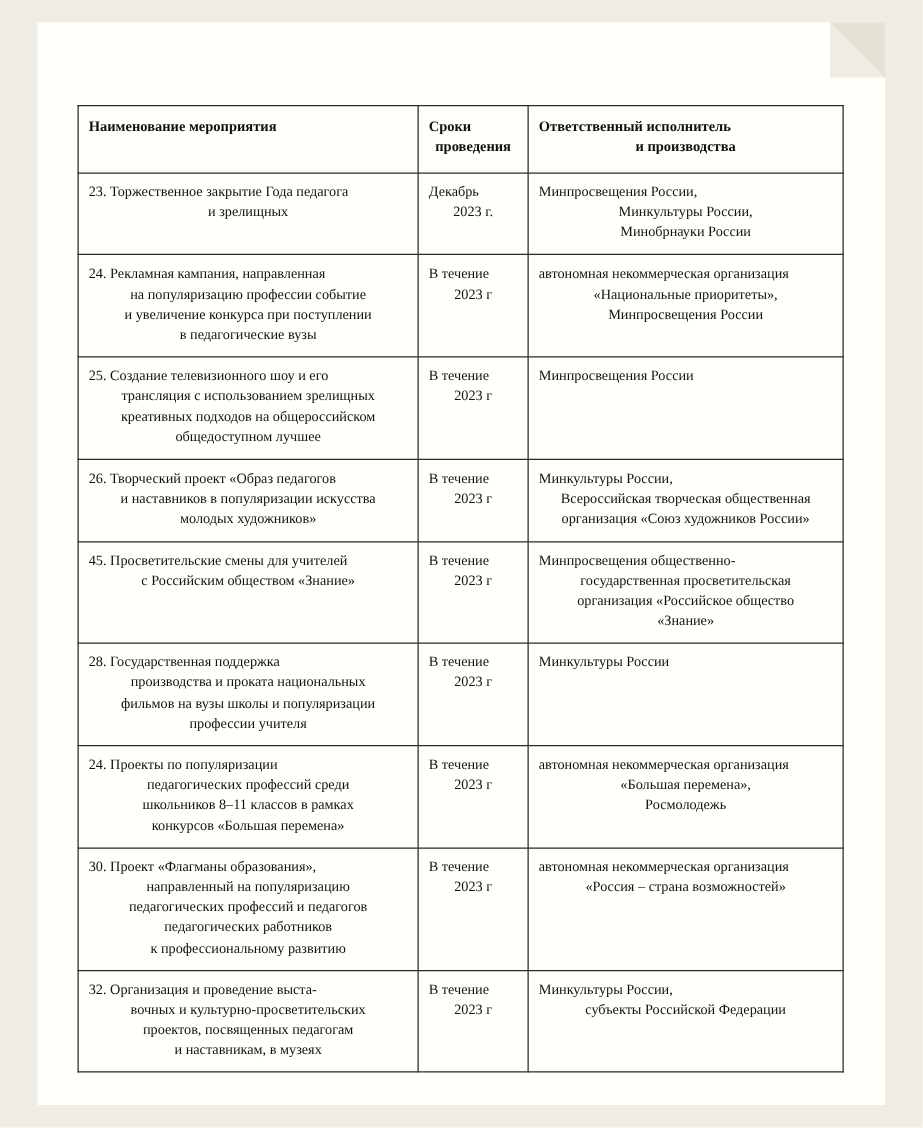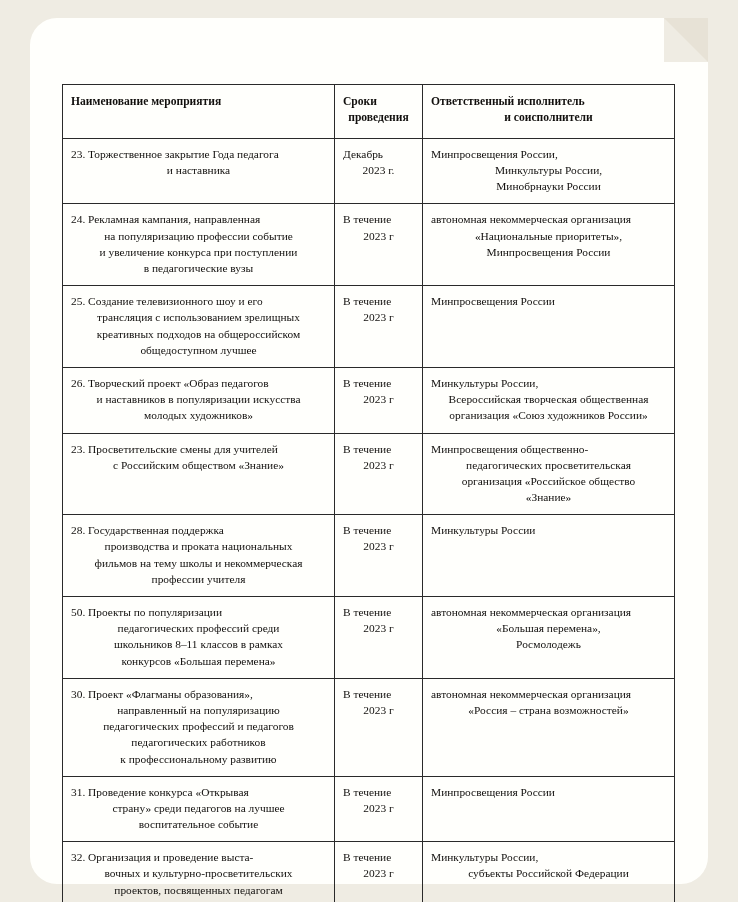--- a/index.html
+++ b/index.html
@@ -13,21 +13,20 @@
     font-family: "Liberation Serif", serif;
   }
   .page {
     position: absolute;
     left: 30px;
     top: 18px;
     width: 678px;
     height: 866px;
     background: #fffffc;
     box-shadow: 0 0 0 0 transparent;
-    border-radius: 27px;
   }
   
   .fold {
     position: absolute;
     right: 0;
     top: 0;
     width: 44px;
     height: 44px;
     background: #efece3;
   }
@@ -92,29 +91,29 @@
         <tr>
           <th>
               <span class="cellline">Наименование мероприятия</span>
             </th>
           <th>
               <span class="cellline">Сроки</span>
               <span class="cellline">проведения</span>
             </th>
           <th>
               <span class="cellline">Ответственный исполнитель</span>
-              <span class="cellline">и соисполнители</span>
+              <span class="cellline">и производства</span>
             </th>
         </tr>
       </thead>
       <tbody>
           <tr>
             <td>
               <span class="cellline">23. Торжественное закрытие Года педагога</span>
-              <span class="cellline">и наставника</span>
+              <span class="cellline">и зрелищных</span>
             </td>
             <td>
               <span class="cellline">Декабрь</span>
               <span class="cellline">2023 г.</span>
             </td>
             <td>
               <span class="cellline">Минпросвещения России,</span>
               <span class="cellline">Минкультуры России,</span>
               <span class="cellline">Минобрнауки России</span>
             </td>
@@ -162,52 +161,52 @@
               <span class="cellline">2023 г</span>
             </td>
             <td>
               <span class="cellline">Минкультуры России,</span>
               <span class="cellline gap">Всероссийская творческая общественная</span>
               <span class="cellline">организация «Союз художников России»</span>
             </td>
           </tr>
           <tr>
             <td>
-              <span class="cellline">23. Просветительские смены для учителей</span>
+              <span class="cellline">45. Просветительские смены для учителей</span>
               <span class="cellline">с Российским обществом «Знание»</span>
             </td>
             <td>
               <span class="cellline">В течение</span>
               <span class="cellline">2023 г</span>
             </td>
             <td>
               <span class="cellline">Минпросвещения общественно-</span>
-              <span class="cellline">педагогических просветительская</span>
+              <span class="cellline">государственная просветительская</span>
               <span class="cellline">организация «Российское общество</span>
               <span class="cellline">«Знание»</span>
             </td>
           </tr>
           <tr>
             <td>
               <span class="cellline">28. Государственная поддержка</span>
               <span class="cellline">производства и проката национальных</span>
-              <span class="cellline">фильмов на тему школы и некоммерческая</span>
+              <span class="cellline">фильмов на вузы школы и популяризации</span>
               <span class="cellline">профессии учителя</span>
             </td>
             <td>
               <span class="cellline">В течение</span>
               <span class="cellline">2023 г</span>
             </td>
             <td>
               <span class="cellline">Минкультуры России</span>
             </td>
           </tr>
           <tr>
             <td>
-              <span class="cellline">50. Проекты по популяризации</span>
+              <span class="cellline">24. Проекты по популяризации</span>
               <span class="cellline">педагогических профессий среди</span>
               <span class="cellline">школьников 8–11 классов в рамках</span>
               <span class="cellline">конкурсов «Большая перемена»</span>
             </td>
             <td>
               <span class="cellline">В течение</span>
               <span class="cellline">2023 г</span>
             </td>
             <td>
               <span class="cellline">автономная некоммерческая организация</span>
@@ -223,34 +222,20 @@
               <span class="cellline">педагогических работников</span>
               <span class="cellline">к профессиональному развитию</span>
             </td>
             <td>
               <span class="cellline">В течение</span>
               <span class="cellline">2023 г</span>
             </td>
             <td>
               <span class="cellline">автономная некоммерческая организация</span>
               <span class="cellline">«Россия – страна возможностей»</span>
-            </td>
-          </tr>
-          <tr>
-            <td>
-              <span class="cellline">31. Проведение конкурса «Открывая</span>
-              <span class="cellline">страну» среди педагогов на лучшее</span>
-              <span class="cellline">воспитательное событие</span>
-            </td>
-            <td>
-              <span class="cellline">В течение</span>
-              <span class="cellline">2023 г</span>
-            </td>
-            <td>
-              <span class="cellline">Минпросвещения России</span>
             </td>
           </tr>
           <tr>
             <td>
               <span class="cellline">32. Организация и проведение выста-</span>
               <span class="cellline">вочных и культурно-просветительских</span>
               <span class="cellline">проектов, посвященных педагогам</span>
               <span class="cellline">и наставникам, в музеях</span>
             </td>
             <td>

